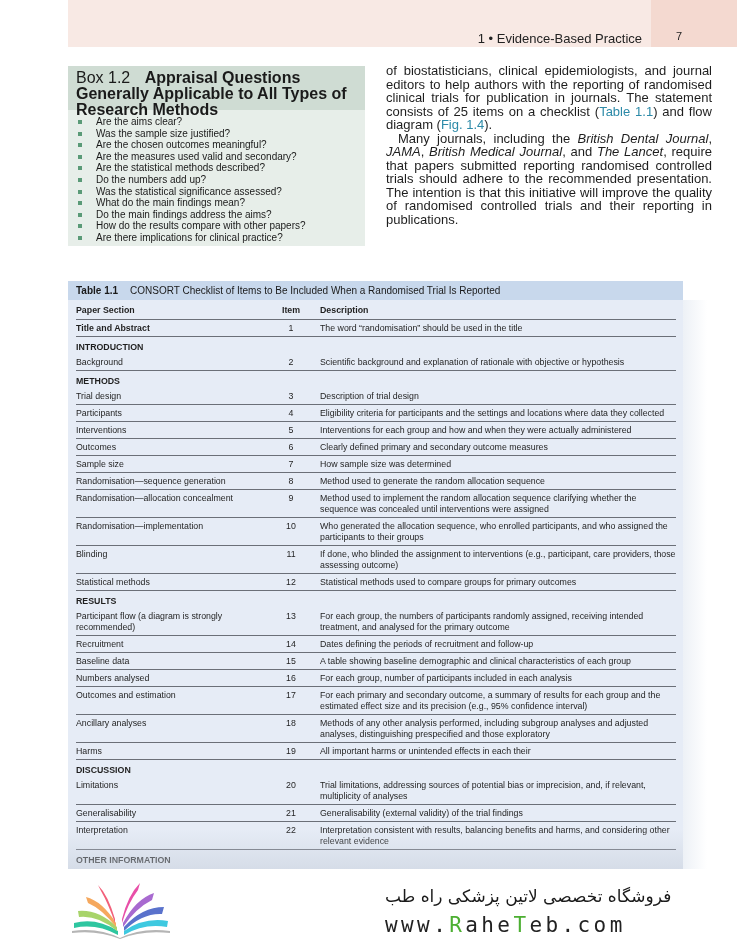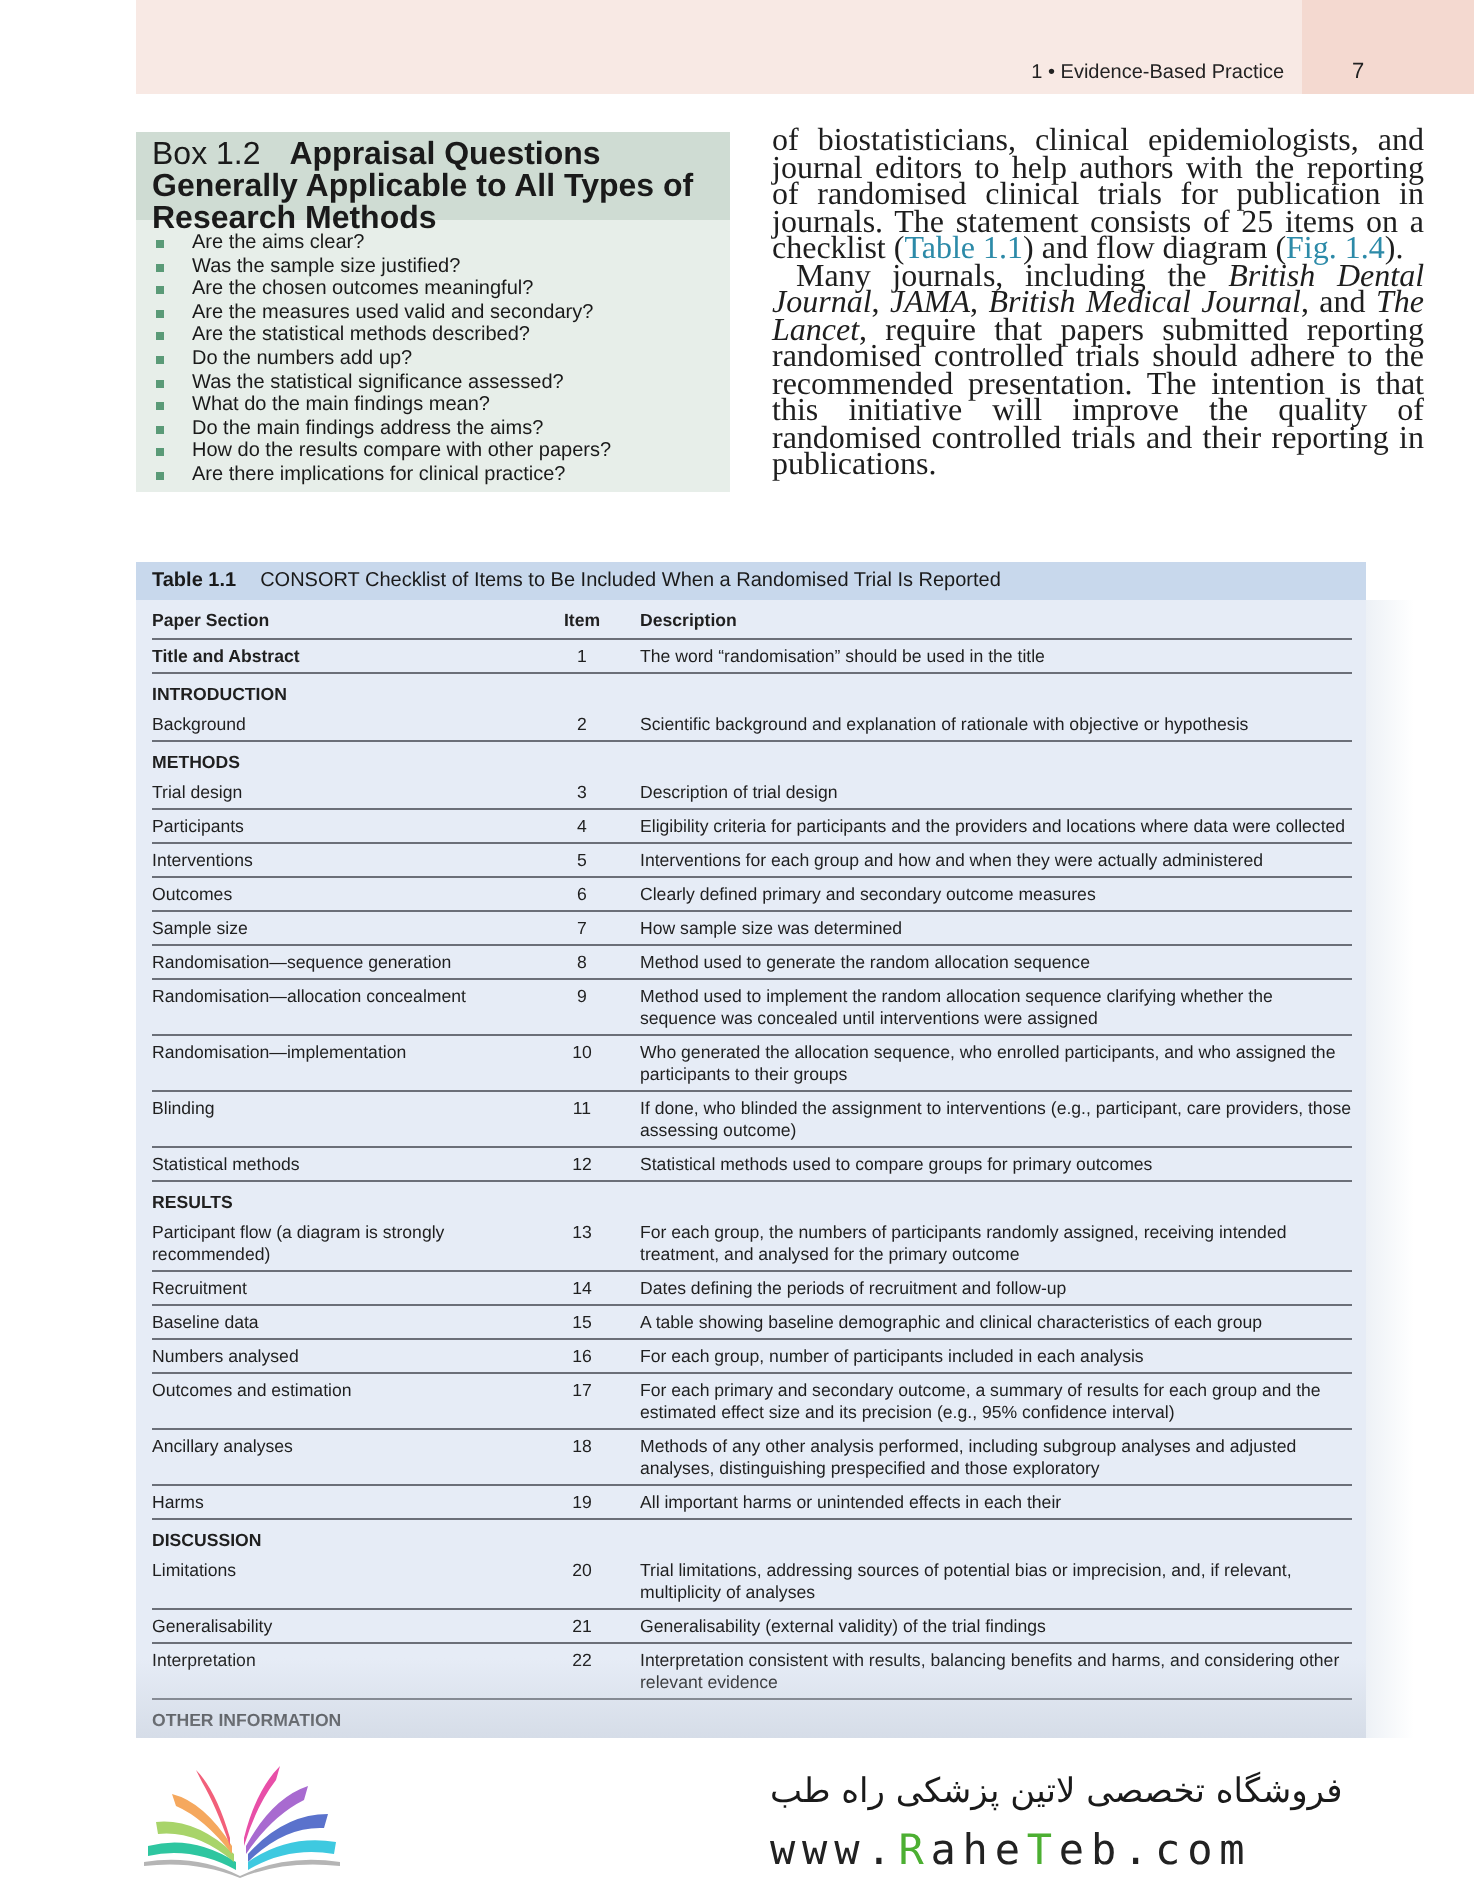--- a/index.html
+++ b/index.html
@@ -12,21 +12,21 @@
     .header-band {
       position: absolute; left: 68px; top: 0; width: 583px; height: 47px;
       background: #f8e9e4;
     }
     .header-tab {
       position: absolute; left: 651px; top: 0; width: 86px; height: 47px;
       background: #f4d9d0;
     }
     .running-head {
       position: absolute; right: 95px; top: 31px;
-      font-size: 10px; color: #222;
+      font-size: 13px; color: #222;
     }
     .page-number {
       position: absolute; left: 676px; top: 30px;
       font-size: 11px; color: #222;
     }
 
     
     .box {
       position: absolute; left: 68px; top: 66px; width: 297px; height: 180px;
       background: #e7eee9;
@@ -43,21 +43,21 @@
       padding-left: 20px; color: #1a1a1a;
     }
     .box-list li .bullet {
       position: absolute; left: 2px; top: 4px; width: 4px; height: 4px;
       background: #5a9a77;
     }
 
     
     .body-text {
       position: absolute; left: 386px; top: 64px; width: 326px;
-      font-family: Liberation Serif, serif; font-size: 16px; line-height: 13.5px;
+      font-family: Liberation Sans, sans-serif; font-size: 13px; line-height: 13.5px;
       text-align: justify; color: #1e1e1e;
     }
     .body-text p { margin: 0; }
     .body-text p.indent { text-indent: 12px; }
     .xref { color: #2c8aa8; }
     .body-text i { font-style: italic; }
 
     
     .table-wrap {
       position: absolute; left: 68px; top: 281px; width: 615px; height: 588px;
@@ -176,21 +176,21 @@
           <td colspan="3">METHODS</td>
         </tr>
         <tr>
           <td class="c-sec">Trial design</td>
           <td class="c-item">3</td>
           <td class="c-desc">Description of trial design</td>
         </tr>
         <tr>
           <td class="c-sec">Participants</td>
           <td class="c-item">4</td>
-          <td class="c-desc">Eligibility criteria for participants and the providers and locations where data were collected</td>
+          <td class="c-desc">Eligibility criteria for participants and the settings and locations where data they collected</td>
         </tr>
         <tr>
           <td class="c-sec">Interventions</td>
           <td class="c-item">5</td>
           <td class="c-desc">Interventions for each group and how and when they were actually administered</td>
         </tr>
         <tr>
           <td class="c-sec">Outcomes</td>
           <td class="c-item">6</td>
           <td class="c-desc">Clearly defined primary and secondary outcome measures</td>

